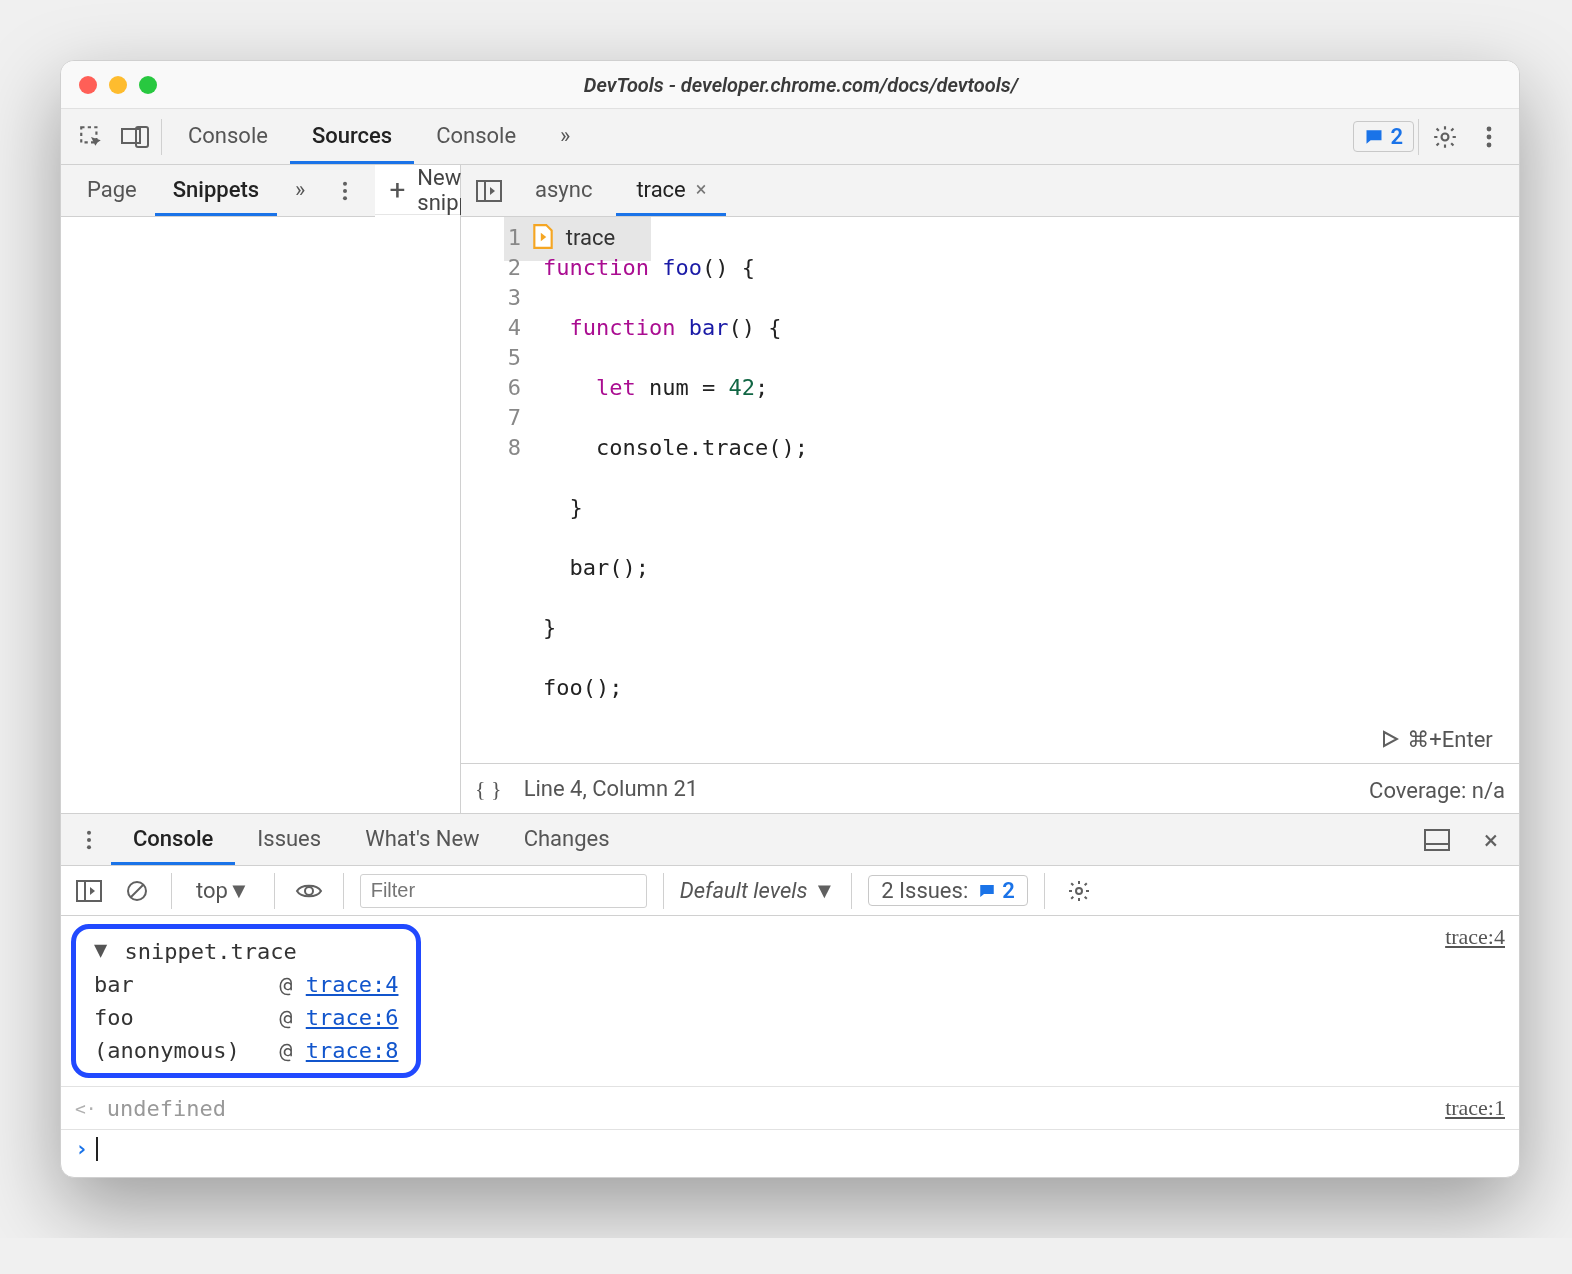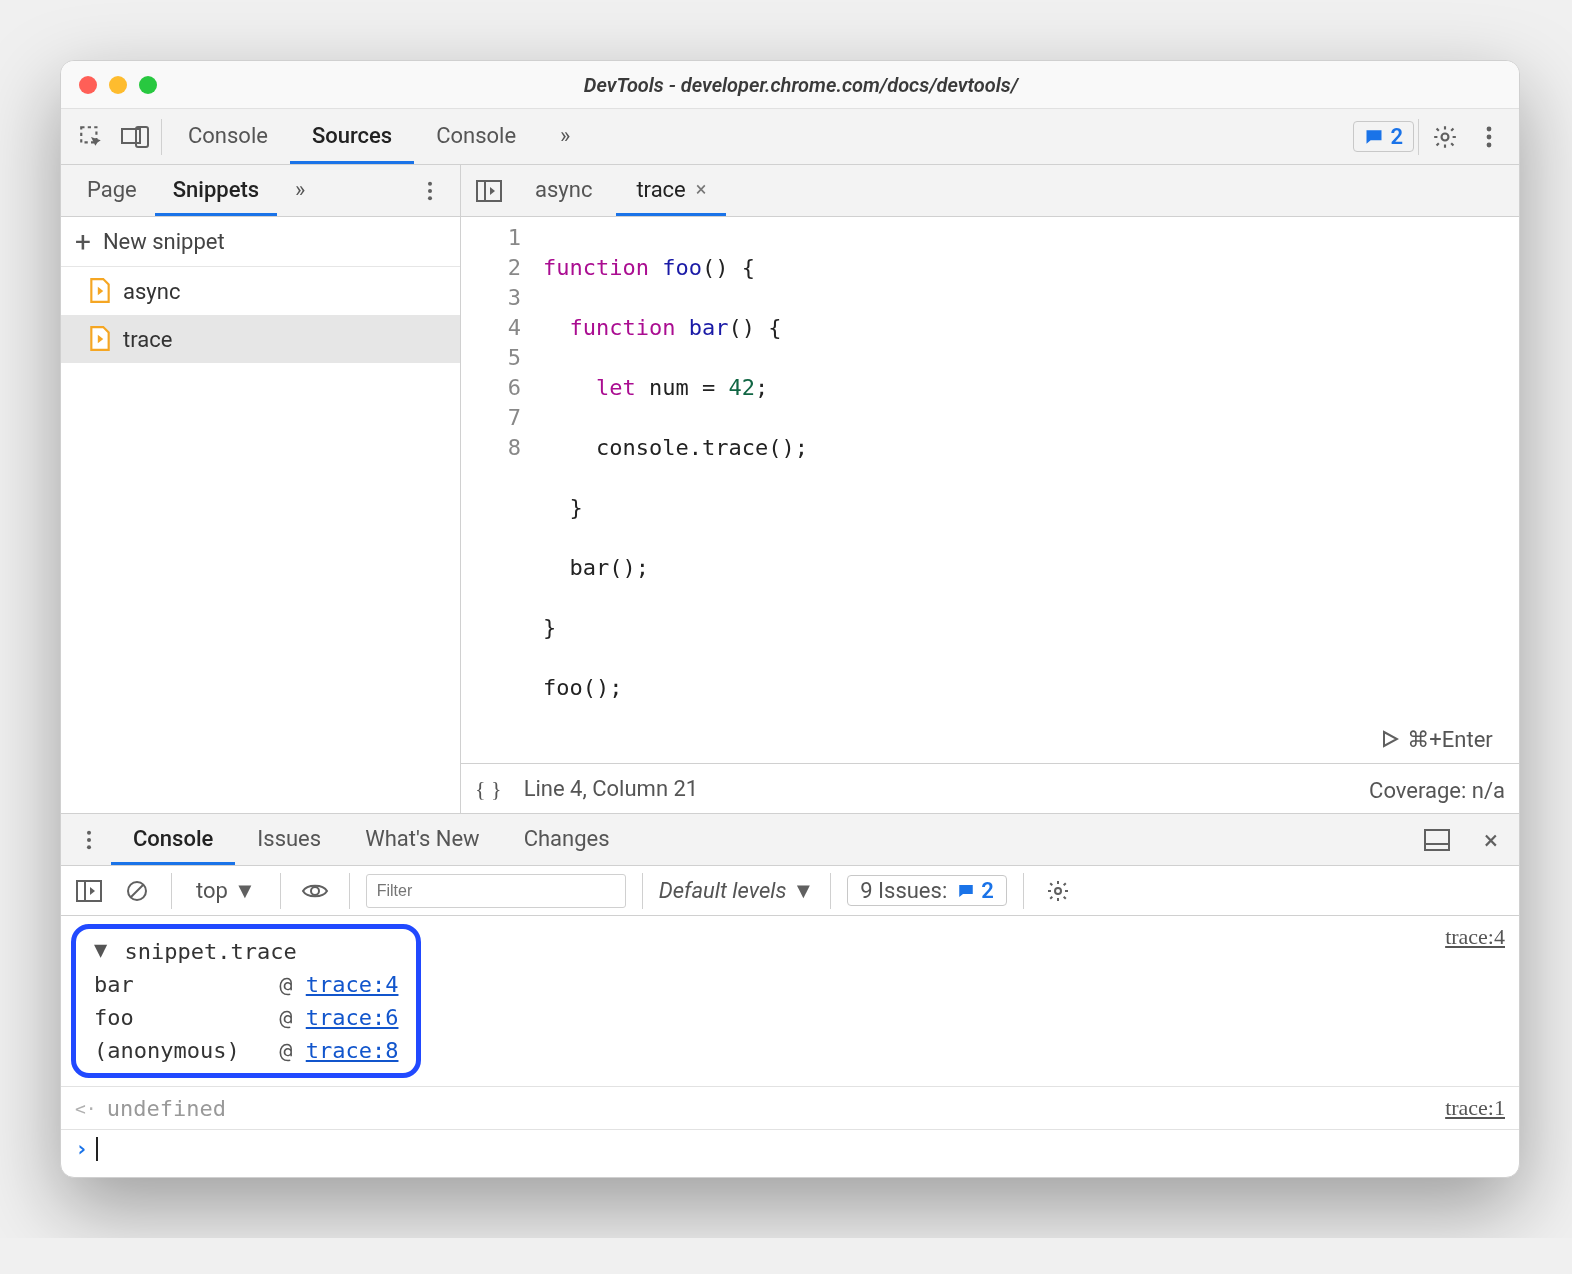--- a/index.html
+++ b/index.html
@@ -58,21 +58,21 @@
   .issues-pill {
     display: flex; align-items: center; gap: 6px;
     border: 1px solid #c8c8c8; border-radius: 4px; padding: 2px 10px;
     color: #1a73e8; font-weight: 600;
   }
 
   
   .workspace { display: flex; border-bottom: 1px solid #d0d0d0; }
   .sidebar {
     width: 400px; border-right: 1px solid #d0d0d0; background: #fff;
-    display: flex; flex-direction: column;
+    display: flex; 
   }
   .sb-tabs {
     display: flex; align-items: center; height: 52px; border-bottom: 1px solid #d0d0d0;
     background: #f3f3f3; padding: 0 8px;
   }
   .sb-tab { padding: 0 18px; height: 100%; display: flex; align-items: center; color: #555; border-bottom: 3px solid transparent; }
   .sb-tab.active { color: #222; border-bottom-color: #1a73e8; font-weight: 500; }
   .sb-newsnippet {
     height: 50px; display: flex; align-items: center; gap: 12px; padding: 0 14px;
     border-bottom: 1px solid #e6e6e6; color: #444;
@@ -120,24 +120,24 @@
     border-bottom: 1px solid #d0d0d0; padding: 0 6px;
   }
   .drawer-tab { padding: 0 22px; height: 100%; display: flex; align-items: center; color: #555; border-bottom: 3px solid transparent; }
   .drawer-tab.active { color: #222; border-bottom-color: #1a73e8; font-weight: 500; }
 
   .console-tb {
     height: 50px; display: flex; align-items: center; gap: 12px;
     border-bottom: 1px solid #d0d0d0; padding: 0 10px; background: #fff; color: #555;
   }
   .ctb-btn { width: 36px; height: 36px; display: flex; align-items: center; justify-content: center; }
-  .ctb-select { display: flex; align-items: center; gap: 6px; padding: 0 8px; }
+  .ctb-select { display: flex; align-items: center; padding: 0 8px; }
   .filter-input {
     border: 1px solid #d0d0d0; border-radius: 3px; height: 34px; padding: 0 10px;
-    font-size: 16px; color: #888; min-width: 260px;
+    font-size: 20px; color: #888; min-width: 260px;
   }
   .levels { display: flex; align-items: center; gap: 6px; font-style: italic; }
   .issues-box {
     display: flex; align-items: center; gap: 10px; border: 1px solid #c8c8c8;
     border-radius: 4px; padding: 2px 12px;
   }
   .issues-chip { color: #1a73e8; font-weight: 600; display: flex; align-items: center; gap: 6px; }
 
   .console-out {
     font-family: ui-monospace, Menlo, Consolas, monospace; font-size: 22px;
@@ -375,21 +375,21 @@
     </div>
     <div class="vsep"></div>
     <input class="filter-input" placeholder="Filter" style="">
     <div class="vsep"></div>
     <div class="levels">
       <span>Default levels</span>
       <span style="color:#606060;">▼</span>
     </div>
     <div class="vsep"></div>
     <div class="issues-box">
-      <span>9 Issues:</span>
+      <span>2 Issues:</span>
       <span class="issues-chip">
         <svg width="18" height="18" viewBox="0 0 24 24">
             <path fill="#1a73e8" d="M3 4h18v12H8l-5 4z"></path>
           </svg>
         <span>2</span>
       </span>
     </div>
     <div class="vsep"></div>
     <div class="ctb-btn">
       <svg width="24" height="24" viewBox="0 0 24 24" fill="none" stroke="#606060" stroke-width="2">

